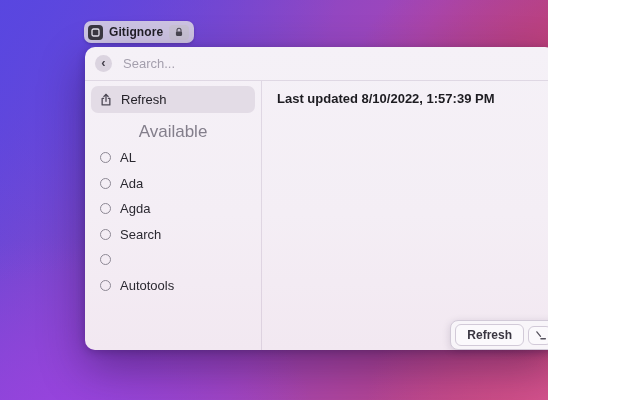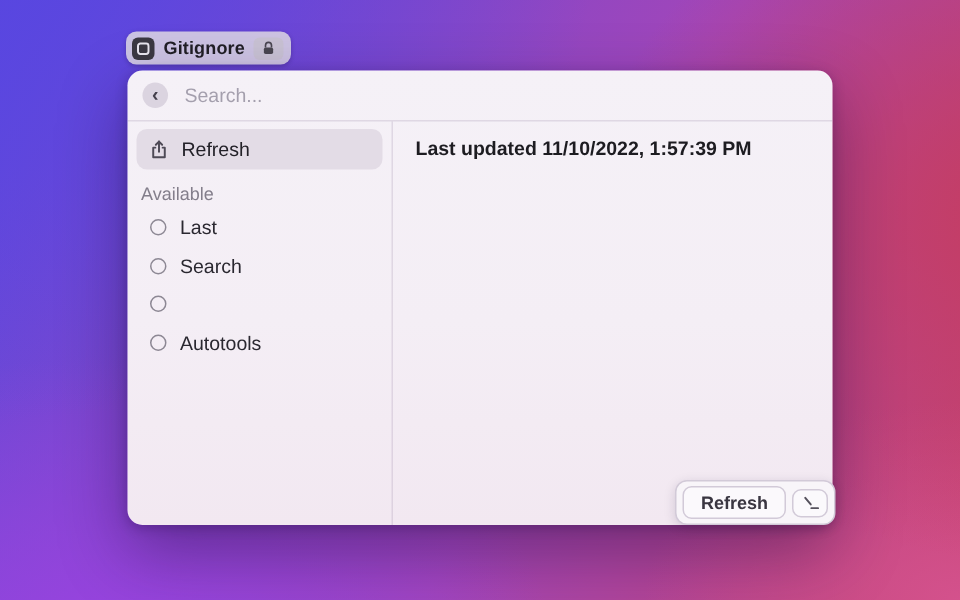--- a/index.html
+++ b/index.html
@@ -1,17 +1,17 @@
 <!DOCTYPE html>
 <html style="--bg-top-left: #5b48e0; --bg-right: #c6436d; --bg-bottom-left: #9a43e2; --bg-bottom-right: #d65492; --window-bg: #f4eef5; --selection-bg: #e3dce6; --accent-text: #1d1c21;"><head>
 <meta charset="utf-8">
 <style>
   html,body{margin:0;padding:0;}
   body{width:640px;height:400px;overflow:hidden;font-family:"Liberation Sans","DejaVu Sans",sans-serif;}
-  .stage{position:relative;width:640px;height:400px;overflow:hidden;
+  .stage{position:relative;width:548px;height:400px;overflow:hidden;
     background-color:#8a44c8;
     background-image:
       radial-gradient(75% 95% at 108% 35%, rgba(198,60,95,.95) 0%, rgba(198,60,95,0) 62%),
       radial-gradient(55% 55% at 100% 100%, rgba(214,84,146,.85) 0%, rgba(214,84,146,0) 60%),
       radial-gradient(95% 115% at -6% -12%, rgba(88,70,224,.98) 0%, rgba(88,70,224,0) 72%),
       radial-gradient(70% 75% at 12% 108%, rgba(154,67,226,.95) 0%, rgba(154,67,226,0) 65%),
       linear-gradient(118deg, var(--bg-top-left,#5b48e0) 0%, #a346b8 58%, var(--bg-right,#c6436d) 100%);
   }
   
   .cmd-pill{position:absolute;left:84px;top:21px;height:22px;display:flex;align-items:center;gap:6px;
@@ -33,21 +33,21 @@
   .search-input{flex:1;border:none;background:transparent;outline:none;font-size:13px;color:#2a2830;
     font-family:"Liberation Sans","DejaVu Sans",sans-serif;}
   .search-input::placeholder{color:#a49fad;}
   .content{flex:1;display:flex;min-height:0;}
   .sidebar{width:177px;flex:0 0 177px;border-right:1px solid rgba(125,105,145,.18);
     padding:5px 6px;box-sizing:border-box;overflow:hidden;}
   .sel-row{height:27px;border-radius:7px;background:var(--selection-bg,#e3dce6);display:flex;align-items:center;
     gap:8px;padding:0 8px;cursor:pointer;}
   .sel-row .row-label{font-size:13px;font-weight:500;color:#232128;}
   .icon{display:flex;align-items:center;justify-content:center;}
-  .section-label{font-size:12px;color:#837e8b;margin:9px 3px 3px 3px;}
+  .section-label{font-size:17px;color:#837e8b;margin:9px 3px 3px 3px;text-align:center;}
   .list-row{height:25.5px;display:flex;align-items:center;gap:9px;padding:0 9px;cursor:pointer;border-radius:7px;}
   .list-row .row-label{font-size:13px;color:#2a2830;}
   .circle{width:11px;height:11px;border-radius:50%;border:1.3px solid #8d8894;box-sizing:border-box;flex:0 0 11px;}
   .detail{flex:1;padding:10px 15px;box-sizing:border-box;}
   .detail-title{font-size:13px;font-weight:700;color:var(--accent-text,#1d1c21);}
   
   .action-bar{position:absolute;right:-2px;bottom:0px;display:flex;align-items:center;gap:4px;
     background:#f8f5f9;border:1px solid #d2cad8;border-radius:8px;padding:3px 4px;
     box-shadow:0 2px 8px rgba(25,8,55,.15);}
   .action-btn{border:1px solid #d2cad8;border-radius:6px;background:#fbf9fc;padding:3px 11px;
@@ -95,26 +95,34 @@
                 <path d="M8 1.6 V9.4"></path>
                 <path d="M5.6 4 L8 1.6 L10.4 4"></path>
               </svg>
             </span>
             <span class="row-label">Refresh</span>
           </div>
 
           <div class="section-label">Available</div>
 
           <div id="template-list">
-
+  <div class="list-row">
+    <span class="circle icon"></span>
+    <span class="row-label">AL</span>
+  </div>
 
 
   <div class="list-row">
     <span class="circle icon"></span>
-    <span class="row-label">Last</span>
+    <span class="row-label">Ada</span>
+  </div>
+
+  <div class="list-row">
+    <span class="circle icon"></span>
+    <span class="row-label">Agda</span>
   </div>
 
   <div class="list-row">
     <span class="circle icon"></span>
     <span class="row-label">Search</span>
   </div>
 
 
 
   <div class="list-row">
@@ -122,21 +130,21 @@
   </div>
 
   <div class="list-row">
     <span class="circle icon"></span>
     <span class="row-label">Autotools</span>
   </div>
 </div>
         </div>
 
         <div class="detail">
-          <div class="detail-title">Last updated 11/10/2022, 1:57:39 PM</div>
+          <div class="detail-title">Last updated 8/10/2022, 1:57:39 PM</div>
         </div>
       </div>
 
     </div>
 
     <div class="action-bar">
       <button class="action-btn">Refresh</button>
       <span class="key-badge icon">
         <svg width="13" height="11" viewBox="0 0 16 12" fill="none" stroke="#55515c" stroke-width="1.6" stroke-linecap="round">
           <path d="M3.5 1.5 L8 7"></path>

